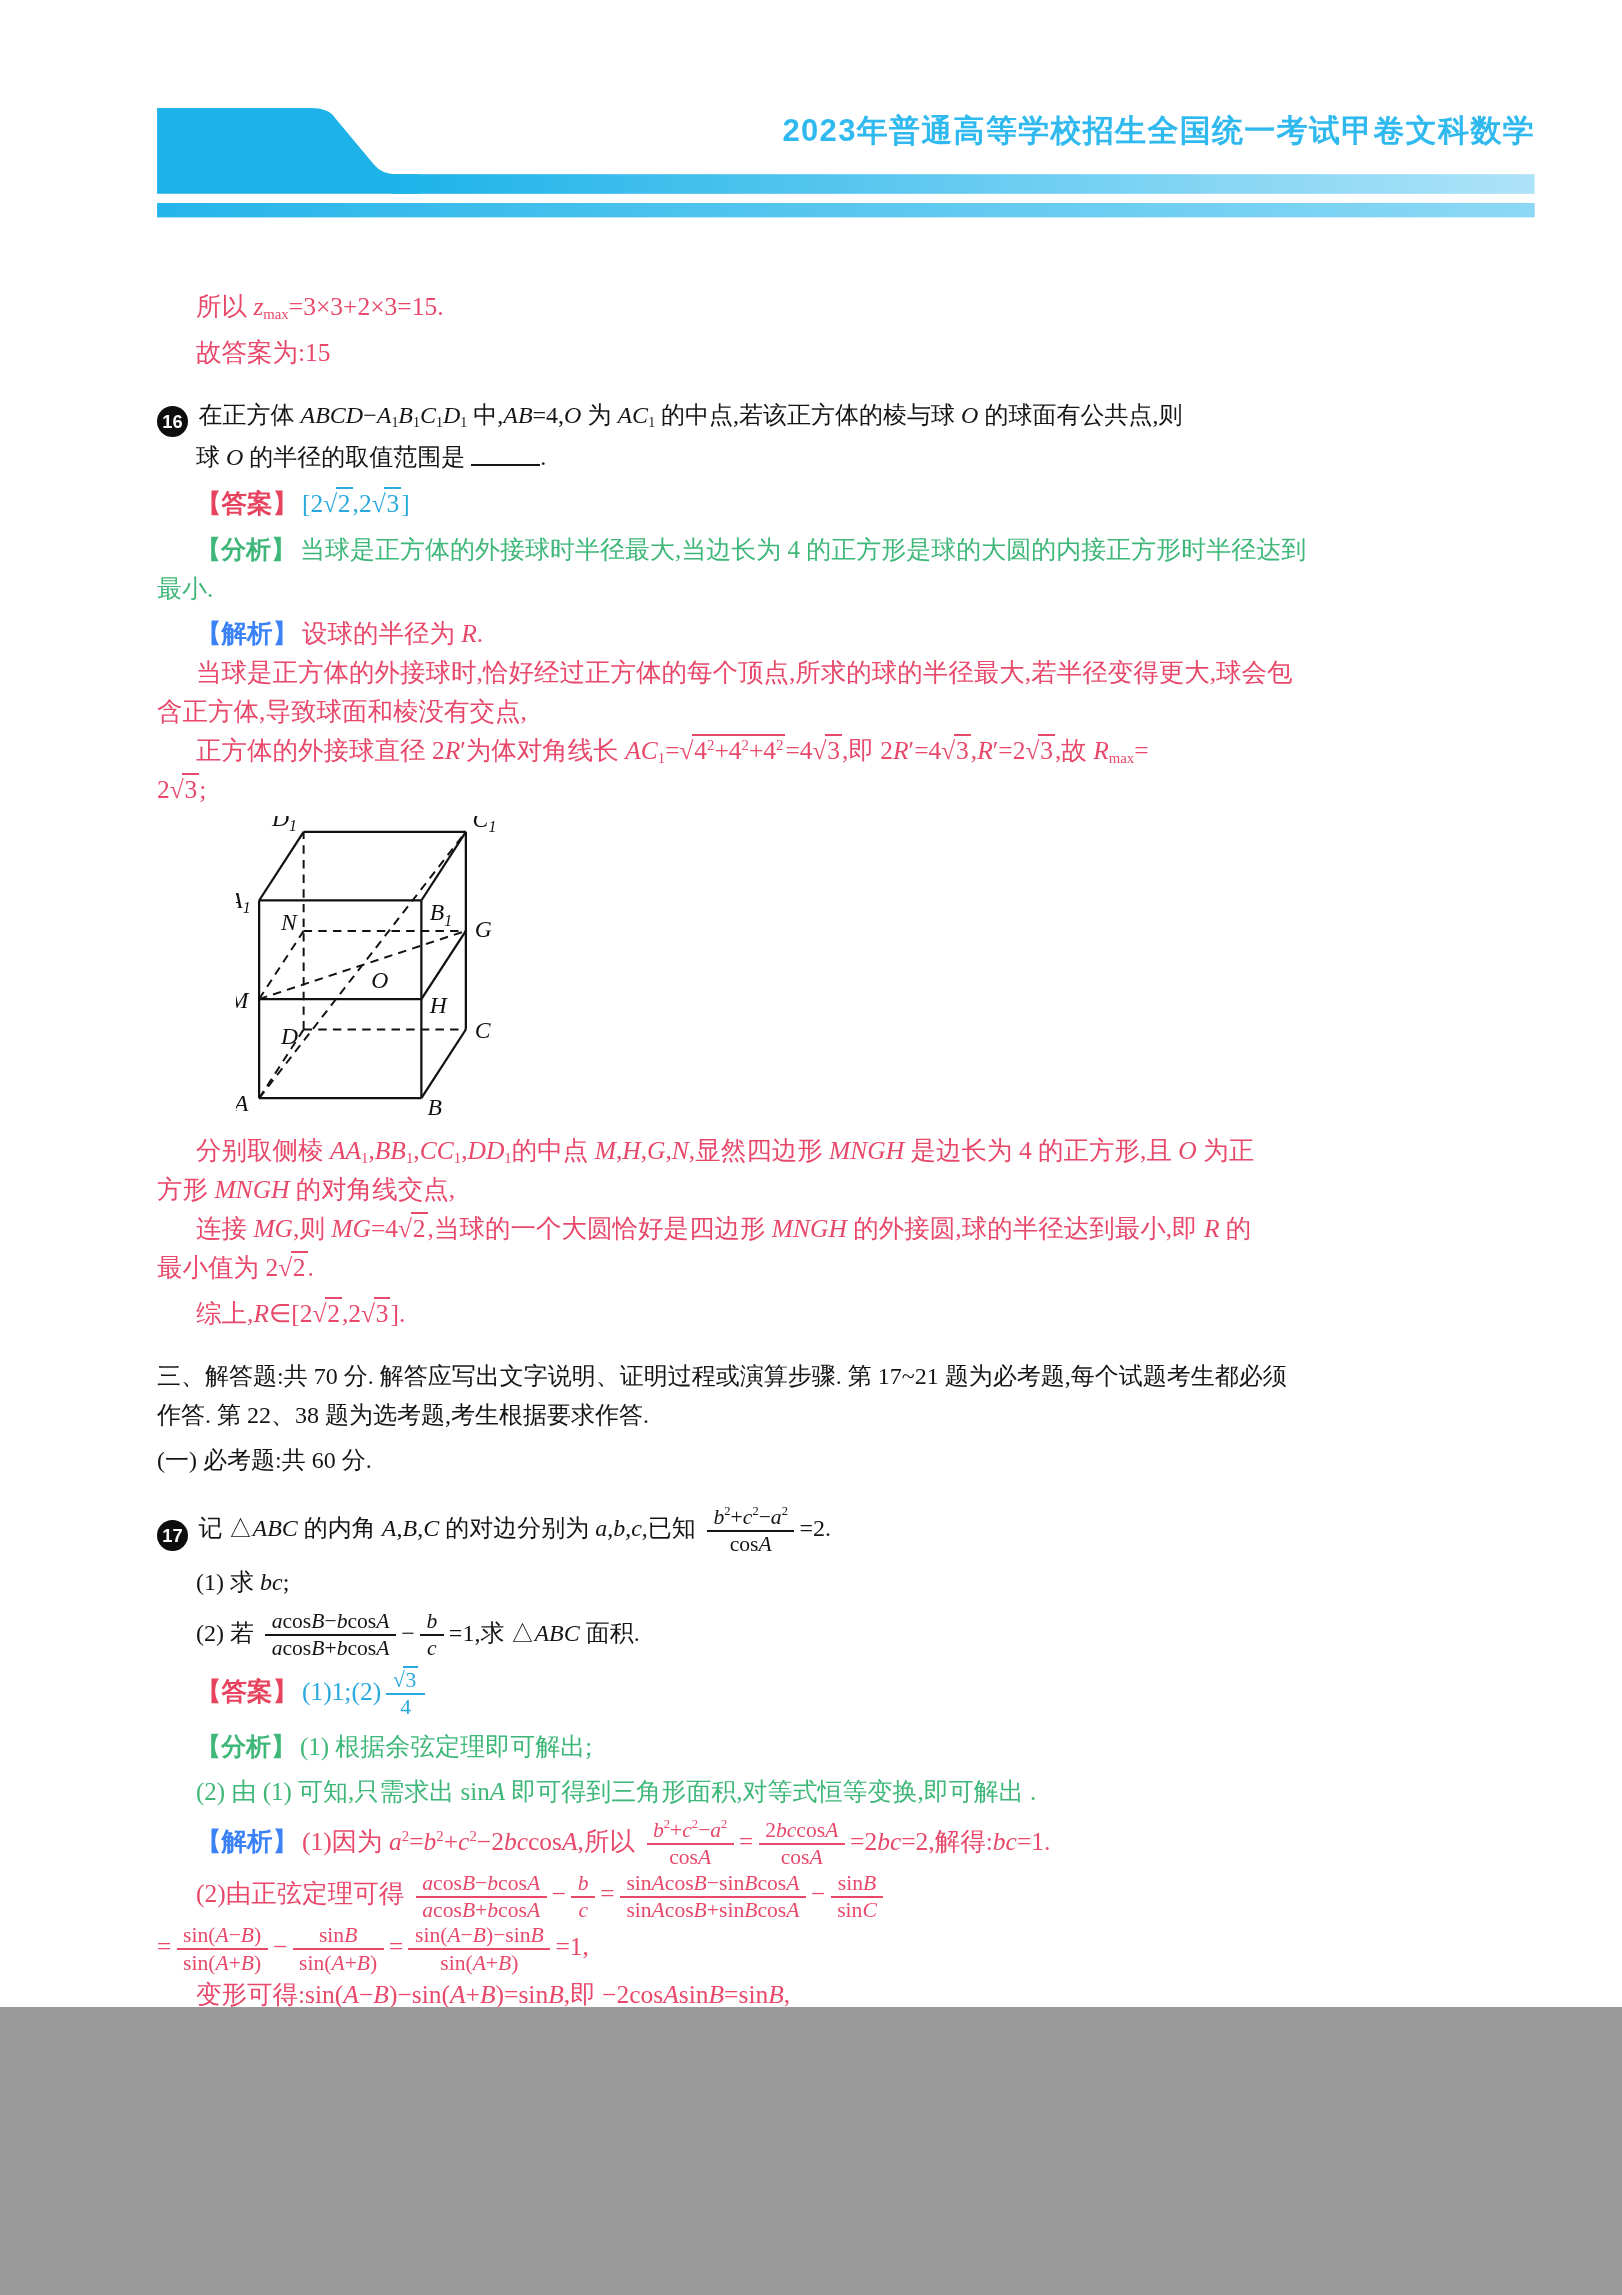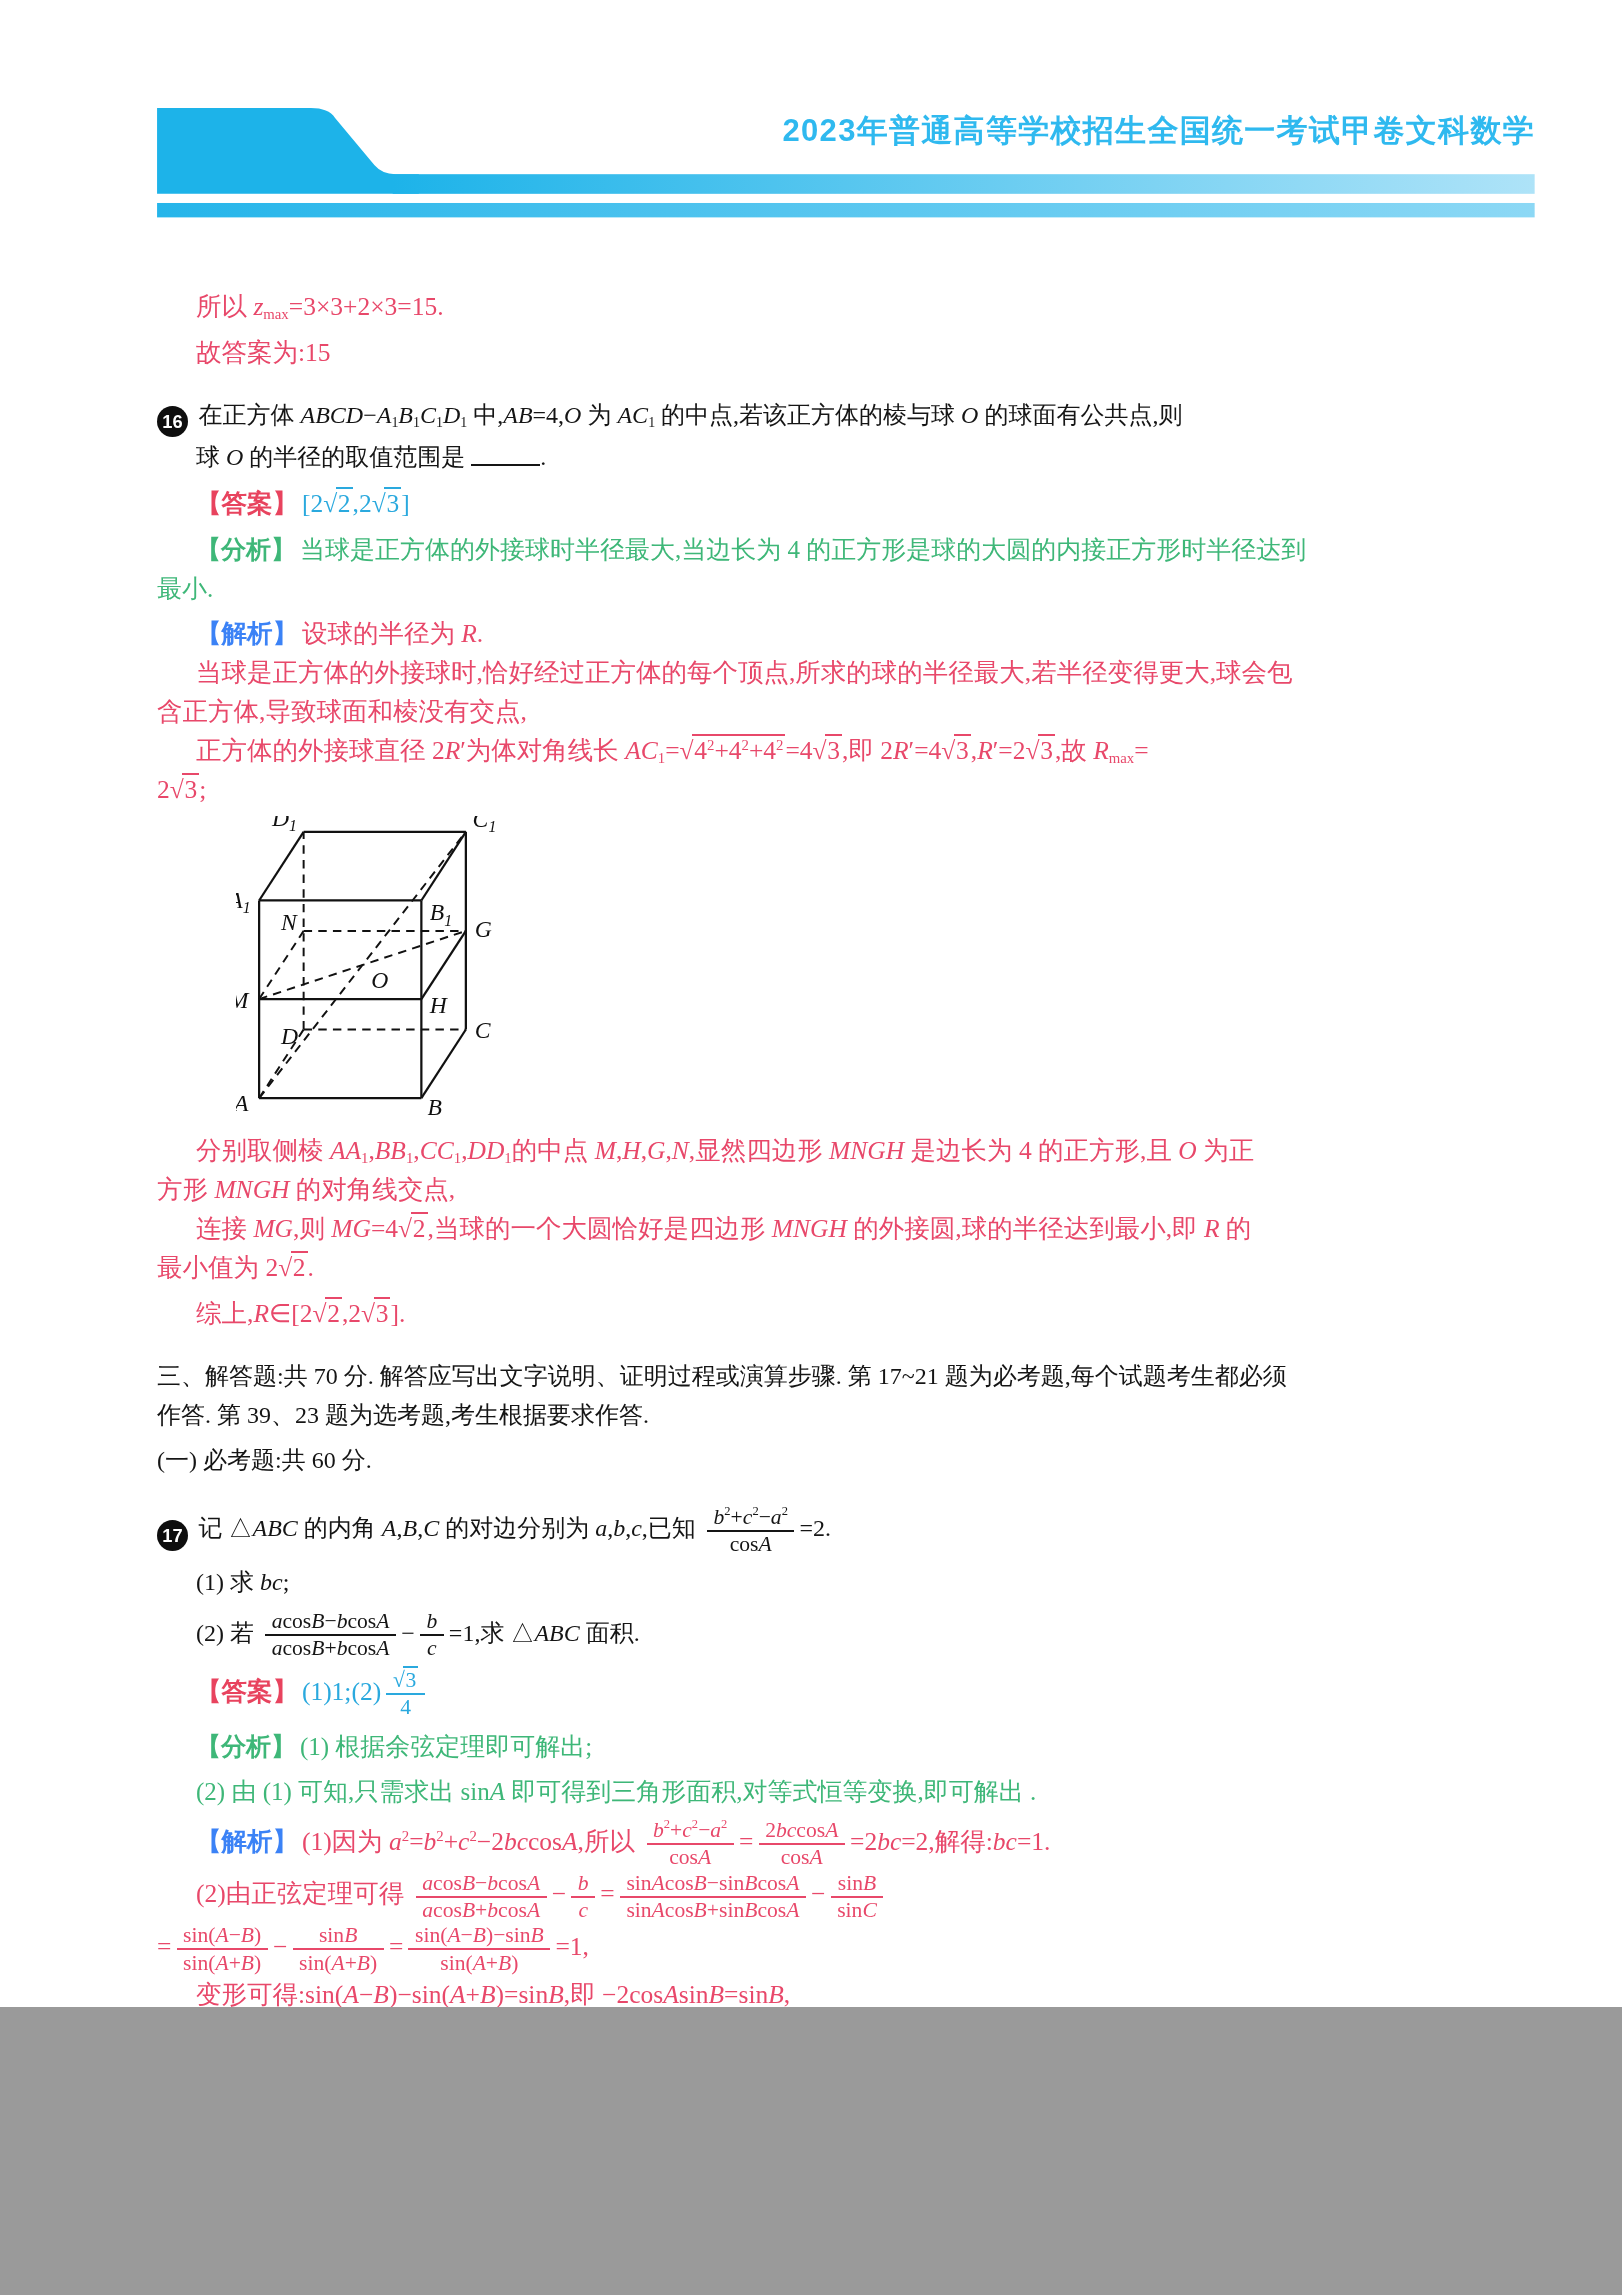--- a/index.html
+++ b/index.html
@@ -146,21 +146,21 @@
       </svg>
     </div>
 
     <div id="lines-part2">
         <div class="line c-red ind1">分别取侧棱 <span class="mi">AA</span><sub class="msub">1</sub>,<span class="mi">BB</span><sub class="msub">1</sub>,<span class="mi">CC</span><sub class="msub">1</sub>,<span class="mi">DD</span><sub class="msub">1</sub>的中点 <span class="mi">M</span>,<span class="mi">H</span>,<span class="mi">G</span>,<span class="mi">N</span>,显然四边形 <span class="mi">MNGH</span> 是边长为 4 的正方形,且 <span class="mi">O</span> 为正</div>
         <div class="line c-red">方形 <span class="mi">MNGH</span> 的对角线交点,</div>
         <div class="line c-red ind1">连接 <span class="mi">MG</span>,则 <span class="mi">MG</span>=4<span class="sq"><span class="rad">√</span><span class="ol">2</span></span>,当球的一个大圆恰好是四边形 <span class="mi">MNGH</span> 的外接圆,球的半径达到最小,即 <span class="mi">R</span> 的</div>
         <div class="line c-red">最小值为 2<span class="sq"><span class="rad">√</span><span class="ol">2</span></span>.</div>
         <div class="line c-red ind1 gap-md">综上,<span class="mi">R</span>∈[2<span class="sq"><span class="rad">√</span><span class="ol">2</span></span>,2<span class="sq"><span class="rad">√</span><span class="ol">3</span></span>].</div>
         <div class="line c-black gap-lg">三、解答题:共 70 分. 解答应写出文字说明、证明过程或演算步骤. 第 17~21 题为必考题,每个试题考生都必须</div>
-        <div class="line c-black">作答. 第 39、23 题为选考题,考生根据要求作答.</div>
+        <div class="line c-black">作答. 第 22、38 题为选考题,考生根据要求作答.</div>
         <div class="line c-black gap-md">(一) 必考题:共 60 分.</div>
         <div class="line c-black gap-lg"><span class="qnum">17</span>记 △<span class="mi">ABC</span> 的内角 <span class="mi">A</span>,<span class="mi">B</span>,<span class="mi">C</span> 的对边分别为 <span class="mi">a</span>,<span class="mi">b</span>,<span class="mi">c</span>,已知 <span class="frac"><span class="num"><span class="mi">b</span><sup class="msup">2</sup>+<span class="mi">c</span><sup class="msup">2</sup>−<span class="mi">a</span><sup class="msup">2</sup></span><span class="den">cos<span class="mi">A</span></span></span>=2.</div>
         <div class="line c-black ind1 gap-md">(1) 求 <span class="mi">bc</span>;</div>
         <div class="line c-black ind1 gap-md">(2) 若 <span class="frac"><span class="num"><span class="mi">a</span>cos<span class="mi">B</span>−<span class="mi">b</span>cos<span class="mi">A</span></span><span class="den"><span class="mi">a</span>cos<span class="mi">B</span>+<span class="mi">b</span>cos<span class="mi">A</span></span></span>−<span class="frac"><span class="num"><span class="mi">b</span></span><span class="den"><span class="mi">c</span></span></span>=1,求 △<span class="mi">ABC</span> 面积.</div>
         <div class="line c-cyan ind1 gap-md"><span class="lab lab-answer">【答案】</span>(1)1;(2)<span class="frac"><span class="num"><span class="sq"><span class="rad">√</span><span class="ol">3</span></span></span><span class="den">4</span></span></div>
         <div class="line c-green ind1 gap-md"><span class="lab lab-analysis">【分析】</span>(1) 根据余弦定理即可解出;</div>
         <div class="line c-green ind1 gap-md">(2) 由 (1) 可知,只需求出 sin<span class="mi">A</span> 即可得到三角形面积,对等式恒等变换,即可解出 .</div>
         <div class="line c-red ind1 gap-md"><span class="lab lab-explain">【解析】</span>(1)因为 <span class="mi">a</span><sup class="msup">2</sup>=<span class="mi">b</span><sup class="msup">2</sup>+<span class="mi">c</span><sup class="msup">2</sup>−2<span class="mi">bc</span>cos<span class="mi">A</span>,所以 <span class="frac"><span class="num"><span class="mi">b</span><sup class="msup">2</sup>+<span class="mi">c</span><sup class="msup">2</sup>−<span class="mi">a</span><sup class="msup">2</sup></span><span class="den">cos<span class="mi">A</span></span></span>=<span class="frac"><span class="num">2<span class="mi">bc</span>cos<span class="mi">A</span></span><span class="den">cos<span class="mi">A</span></span></span>=2<span class="mi">bc</span>=2,解得:<span class="mi">bc</span>=1.</div>
         <div class="line c-red ind1">(2)由正弦定理可得 <span class="frac"><span class="num"><span class="mi">a</span>cos<span class="mi">B</span>−<span class="mi">b</span>cos<span class="mi">A</span></span><span class="den"><span class="mi">a</span>cos<span class="mi">B</span>+<span class="mi">b</span>cos<span class="mi">A</span></span></span>−<span class="frac"><span class="num"><span class="mi">b</span></span><span class="den"><span class="mi">c</span></span></span>=<span class="frac"><span class="num">sin<span class="mi">A</span>cos<span class="mi">B</span>−sin<span class="mi">B</span>cos<span class="mi">A</span></span><span class="den">sin<span class="mi">A</span>cos<span class="mi">B</span>+sin<span class="mi">B</span>cos<span class="mi">A</span></span></span>−<span class="frac"><span class="num">sin<span class="mi">B</span></span><span class="den">sin<span class="mi">C</span></span></span></div>
         <div class="line c-red">=<span class="frac"><span class="num">sin(<span class="mi">A</span>−<span class="mi">B</span>)</span><span class="den">sin(<span class="mi">A</span>+<span class="mi">B</span>)</span></span>−<span class="frac"><span class="num">sin<span class="mi">B</span></span><span class="den">sin(<span class="mi">A</span>+<span class="mi">B</span>)</span></span>=<span class="frac"><span class="num">sin(<span class="mi">A</span>−<span class="mi">B</span>)−sin<span class="mi">B</span></span><span class="den">sin(<span class="mi">A</span>+<span class="mi">B</span>)</span></span>=1,</div>

